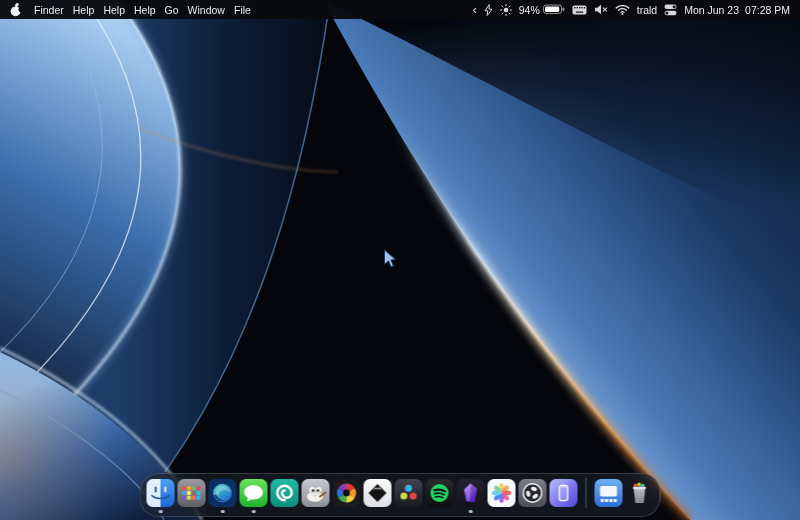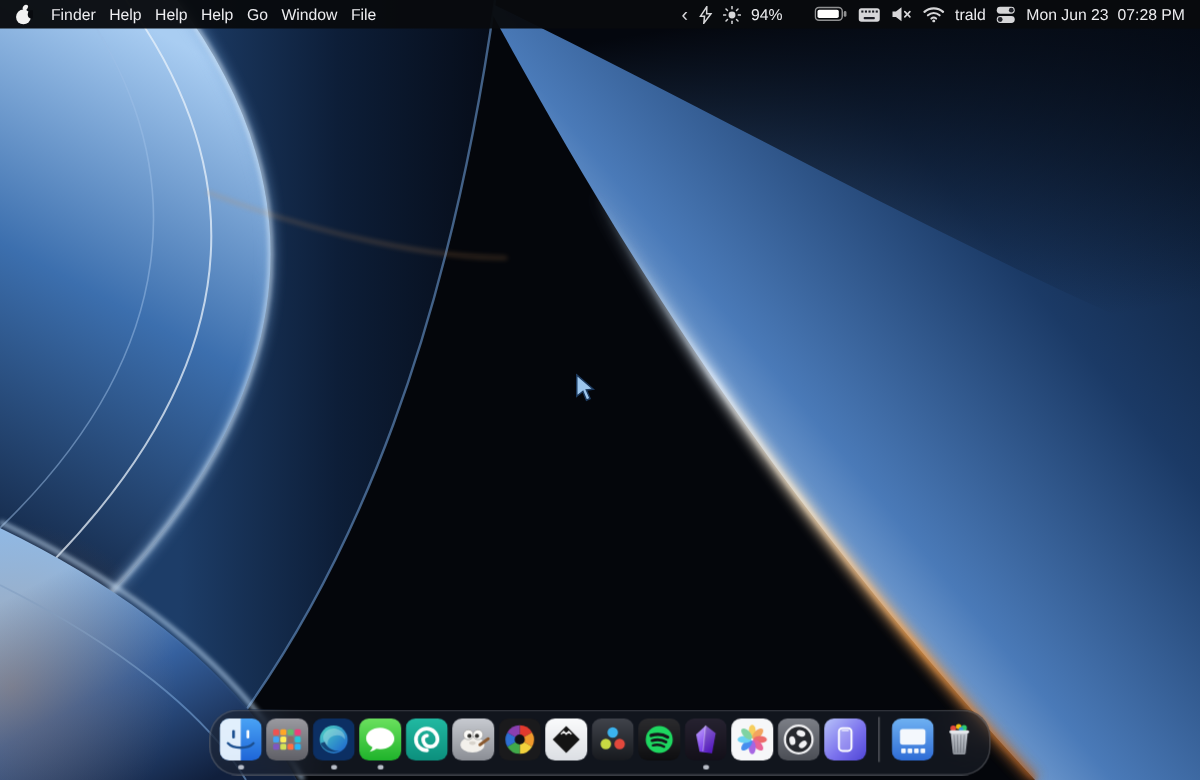--- a/index.html
+++ b/index.html
@@ -10,21 +10,21 @@
   .menubar{position:absolute;top:0;left:0;right:0;height:19px;background:rgba(8,10,14,.96);
            display:flex;align-items:center;justify-content:space-between;padding:0 10px;
            color:#ededf0;font-size:10.5px;z-index:10}
   .mb-left{display:flex;align-items:center;gap:9px;white-space:nowrap}
   .mb-item{cursor:default}
   .mb-item.active{font-weight:normal}
   .apple{display:flex;align-items:center;margin-right:3px}
   .mb-right{display:flex;align-items:center;gap:7px;white-space:nowrap}
   .mb-ico{display:flex;align-items:center;opacity:.92}
   .chev{font-size:13px;line-height:10px;opacity:.9}
-  .batt{display:flex;align-items:center;gap:21px}
+  .batt{display:flex;align-items:center;gap:3px}
   .clock{display:flex;align-items:flex-end;gap:6px}
   
   .dock-wrap{position:absolute;left:50%;transform:translateX(-50%);bottom:3px;z-index:10}
   .dock{display:flex;align-items:center;gap:3px;padding:4px 6px 8px 6px;
         background:rgba(30,34,46,.55);border:1px solid rgba(255,255,255,.17);
         border-radius:19px;backdrop-filter:blur(12px)}
   .dock-item{position:relative;width:28px;height:28px;cursor:pointer}
   .dock-item svg{display:block}
   .dock-item.running::after{content:"";position:absolute;left:50%;transform:translateX(-50%);
         bottom:-6px;width:3.5px;height:3.5px;border-radius:50%;background:#ccd2dc;opacity:.9}

